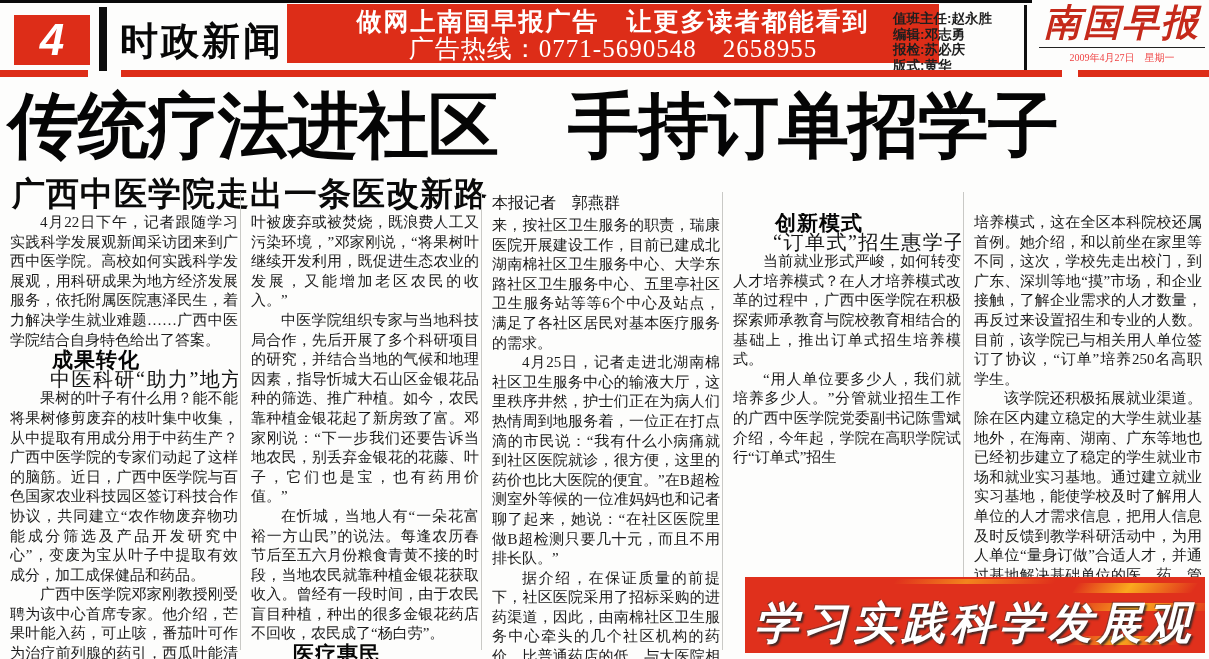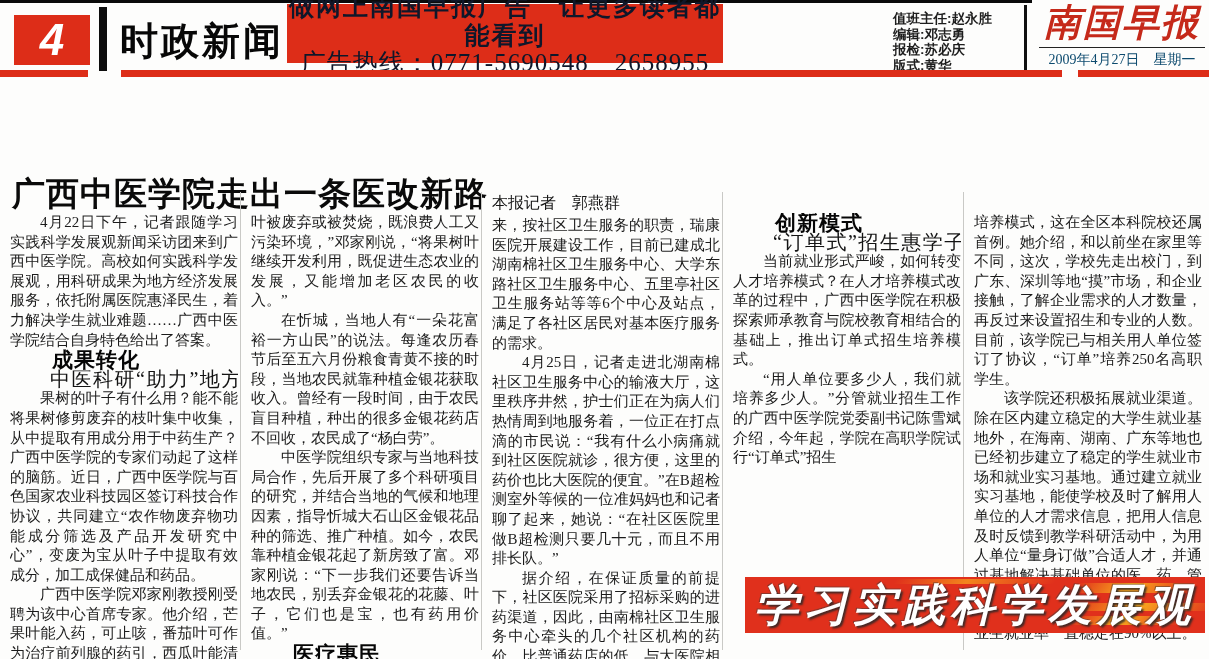--- a/index.html
+++ b/index.html
@@ -20,39 +20,39 @@
     position:absolute;left:14px;top:15px;width:76px;height:50px;background:var(--red);
     color:#fff;font-family:"Liberation Sans",sans-serif;font-weight:900;font-size:44px;
     display:flex;align-items:center;justify-content:center;font-style:italic;
   }
   .black-bar{position:absolute;left:99px;top:7px;width:8px;height:64px;background:#0d0d0d;}
   .section-title{
     position:absolute;left:120px;top:16px;font-family:"Liberation Sans",sans-serif;
     font-weight:900;font-size:38px;letter-spacing:3px;color:#070707;
   }
   .ad-banner{
-    position:absolute;left:287px;top:4px;width:436px;height:59px;background:var(--red);
-    color:#0f172a;text-align:center;display:flex;flex-direction:column;justify-content:center;
+    position:absolute;left:287px;top:4px;width:652px;height:59px;background:var(--red);
+    color:#ffffff;text-align:center;display:flex;flex-direction:column;justify-content:center;
   }
   .ad-line1{font-size:25px;font-weight:bold;letter-spacing:2px;line-height:29px;}
   .ad-line2{font-size:25px;letter-spacing:1px;line-height:25px;}
   .staff{
     position:absolute;left:893px;top:11px;width:126px;
     font-family:"Liberation Sans",sans-serif;font-weight:bold;font-size:13.5px;
     line-height:15.5px;color:#1e1e1e;
   }
   .vdiv{position:absolute;left:1024px;top:5px;width:3px;height:68px;background:#101010;}
   .masthead{position:absolute;left:1039px;top:1px;width:166px;text-align:center;}
   .masthead-title{
     color:var(--masthead-red);font-size:37px;font-weight:bold;font-style:italic;
     letter-spacing:2px;line-height:44px;white-space:nowrap;
   }
   .masthead-date{
     border-top:1.5px solid #222;margin-top:2px;padding-top:3px;
-    font-size:14px;color:#0c4a6e;white-space:nowrap;text-align:center;
+    font-size:10px;color:#ef4444;white-space:nowrap;text-align:center;
   }
   .red-rule{position:absolute;top:70px;height:7px;background:var(--red);}
   .rr1{left:0;width:88px;}
   .rr2{left:121px;width:941px;}
   .rr3{left:1078px;width:131px;}
   
   .headline{
     position:absolute;left:8px;top:84px;width:1196px;
     font-family:"Liberation Sans","DejaVu Sans",sans-serif;font-weight:900;
     font-size:71px;line-height:84px;color:#050505;letter-spacing:-1px;white-space:nowrap;
@@ -75,22 +75,22 @@
   .sec-title{
     font-family:"Liberation Sans",sans-serif;font-weight:900;font-size:21px;
     margin:9px 0 1px;text-indent:0;color:#060606;letter-spacing:1px;
   }
   .sec-sub{
     font-size:20px;margin:0 0 7px;text-indent:0;color:#131313;letter-spacing:1.5px;
     font-weight:normal;white-space:nowrap;
   }
   
   .campaign{
-    position:absolute;left:745px;top:577px;width:460px;height:56px;background:var(--banner-red);
-    display:flex;align-items:center;justify-content:center;overflow:hidden;
+    position:absolute;left:745px;top:577px;width:460px;height:76px;background:var(--banner-red);
+    display:flex;align-items:flex-end;justify-content:center;overflow:hidden;
   }
   .campaign-text{
     position:relative;z-index:2;color:#fff;font-size:44px;font-weight:bold;font-style:italic;
     letter-spacing:5px;white-space:nowrap;
     text-shadow:2px 2px 2px rgba(40,40,40,.85), -1px -1px 0 rgba(60,60,60,.5);
   }
   .streak{position:absolute;z-index:1;background:linear-gradient(100deg,rgba(255,200,0,0) 0%,rgba(255,190,30,.85) 45%,rgba(255,220,60,0) 100%);transform:skewX(-30deg);}
   .st1{right:10px;top:6px;width:120px;height:10px;}
   .st2{right:-14px;top:26px;width:150px;height:8px;}
   .st3{right:24px;bottom:8px;width:110px;height:9px;}
@@ -122,40 +122,41 @@
 
   <div class="masthead">
     <div class="masthead-title">南国早报</div>
     <div class="masthead-date">2009年4月27日　星期一</div>
   </div>
 
   <div class="red-rule rr1"></div>
   <div class="red-rule rr2"></div>
   <div class="red-rule rr3"></div>
 
+  <h1 class="headline" style="margin:0;">传统疗法进社区　手持订单招学子</h1>
   <div class="subheadline">广西中医学院走出一条医改新路</div>
   <div class="byline">本报记者　郭燕群</div>
 
   <div class="colrule cr1"></div>
   <div class="colrule cr2"></div>
   <div class="colrule cr3"></div>
   <div class="colrule cr4"></div>
 
   <div class="col c1">
     <p>4月22日下午，记者跟随学习实践科学发展观新闻采访团来到广西中医学院。高校如何实践科学发展观，用科研成果为地方经济发展服务，依托附属医院惠泽民生，着力解决学生就业难题……广西中医学院结合自身特色给出了答案。</p>
     <p class="sec-title">成果转化</p>
     <p class="sec-sub">中医科研“助力”地方经济</p>
     <p>果树的叶子有什么用？能不能将果树修剪废弃的枝叶集中收集，从中提取有用成分用于中药生产？广西中医学院的专家们动起了这样的脑筋。近日，广西中医学院与百色国家农业科技园区签订科技合作协议，共同建立“农作物废弃物功能成分筛选及产品开发研究中心”，变废为宝从叶子中提取有效成分，加工成保健品和药品。</p>
     <p>广西中医学院邓家刚教授刚受聘为该中心首席专家。他介绍，芒果叶能入药，可止咳，番茄叶可作为治疗前列腺的药引，西瓜叶能清热解毒，甘蔗叶能降糖、镇痛、抗炎、抗菌。“丰收之后，大量的芒果叶、甘蔗叶、西瓜叶和番茄</p>
   </div>
 
   <div class="col c2">
     <p class="cont">叶被废弃或被焚烧，既浪费人工又污染环境，”邓家刚说，“将果树叶继续开发利用，既促进生态农业的发展，又能增加老区农民的收入。”</p>
+    <p>中医学院组织专家与当地科技局合作，先后开展了多个科研项目的研究，并结合当地的气候和地理因素，指导忻城大石山区金银花品种的筛选、推广种植。如今，农民靠种植金银花起了新房致了富。邓家刚说：“下一步我们还要告诉当地农民，别丢弃金银花的花藤、叶子，它们也是宝，也有药用价值。”</p>
     <p>在忻城，当地人有“一朵花富裕一方山民”的说法。每逢农历春节后至五六月份粮食青黄不接的时段，当地农民就靠种植金银花获取收入。曾经有一段时间，由于农民盲目种植，种出的很多金银花药店不回收，农民成了“杨白劳”。</p>
-    <p>中医学院组织专家与当地科技局合作，先后开展了多个科研项目的研究，并结合当地的气候和地理因素，指导忻城大石山区金银花品种的筛选、推广种植。如今，农民靠种植金银花起了新房致了富。邓家刚说：“下一步我们还要告诉当地农民，别丢弃金银花的花藤、叶子，它们也是宝，也有药用价值。”</p>
     <p class="sec-title">医疗惠民</p>
 
   </div>
 
   <div class="col c3">
     <p class="cont">来，按社区卫生服务的职责，瑞康医院开展建设工作，目前已建成北湖南棉社区卫生服务中心、大学东路社区卫生服务中心、五里亭社区卫生服务站等等6个中心及站点，满足了各社区居民对基本医疗服务的需求。</p>
     <p>4月25日，记者走进北湖南棉社区卫生服务中心的输液大厅，这里秩序井然，护士们正在为病人们热情周到地服务着，一位正在打点滴的市民说：“我有什么小病痛就到社区医院就诊，很方便，这里的药价也比大医院的便宜。”在B超检测室外等候的一位准妈妈也和记者聊了起来，她说：“在社区医院里做B超检测只要几十元，而且不用排长队。”</p>
     <p>据介绍，在保证质量的前提下，社区医院采用了招标采购的进药渠道，因此，由南棉社区卫生服务中心牵头的几个社区机构的药价，比普通药店的低，与大医院相比，一些常规检测的费用也降低了。</p>
 
   </div>

